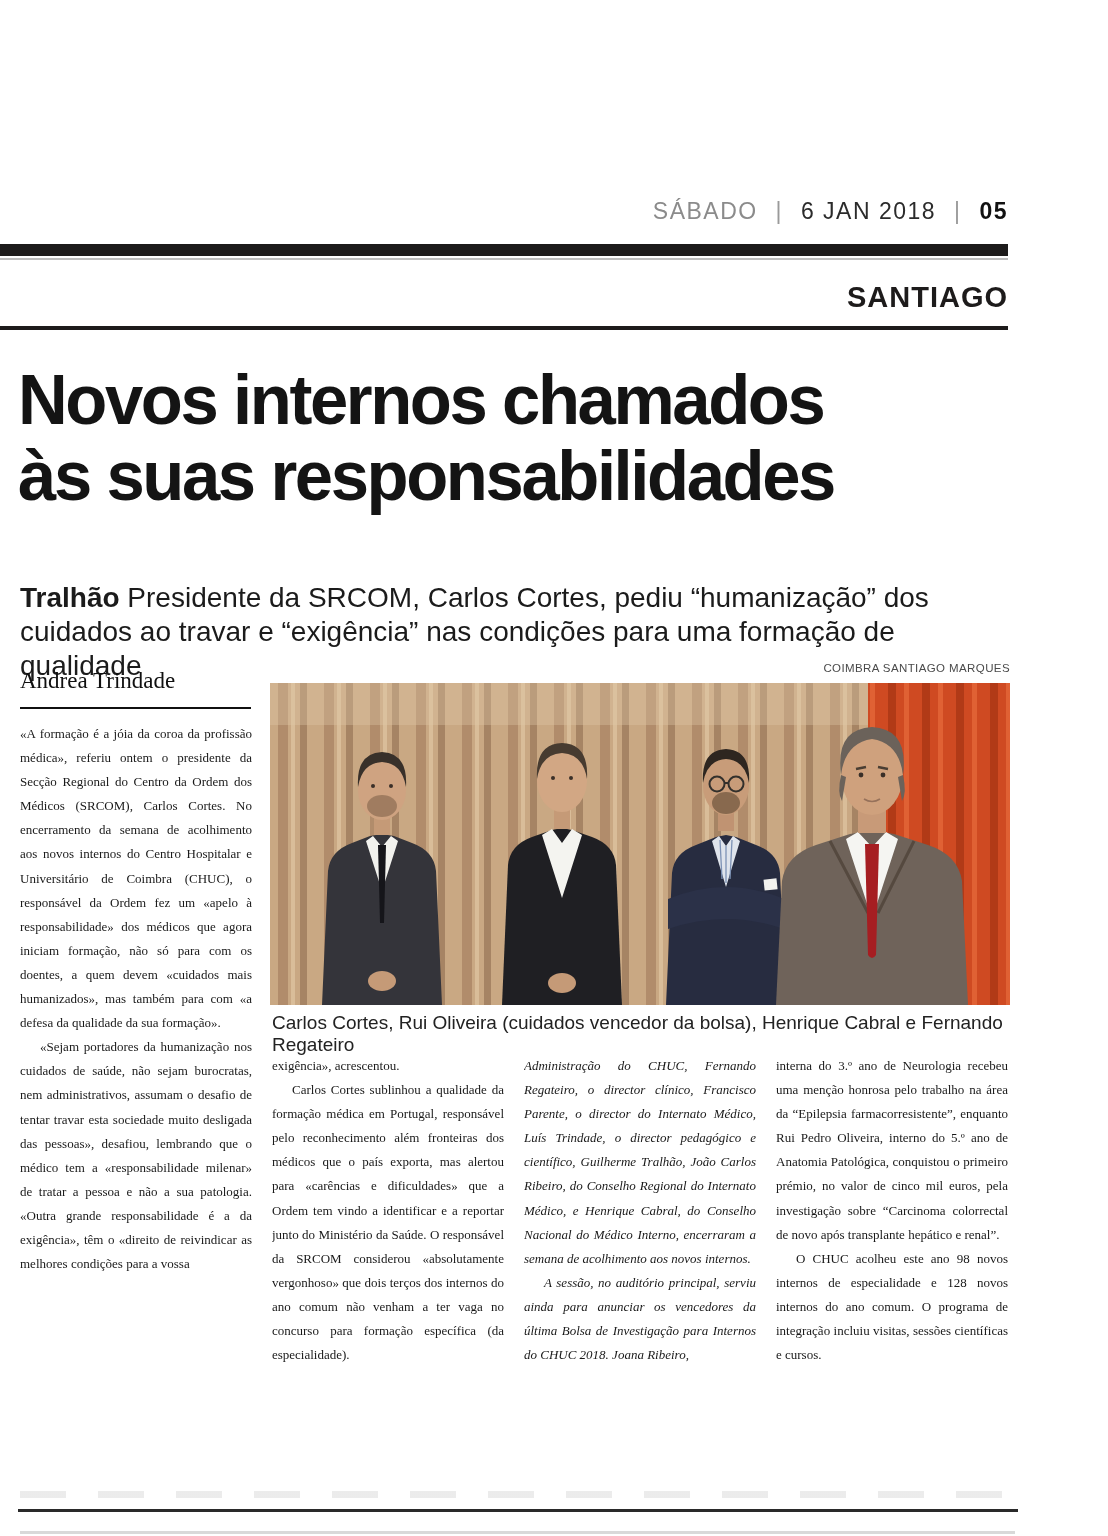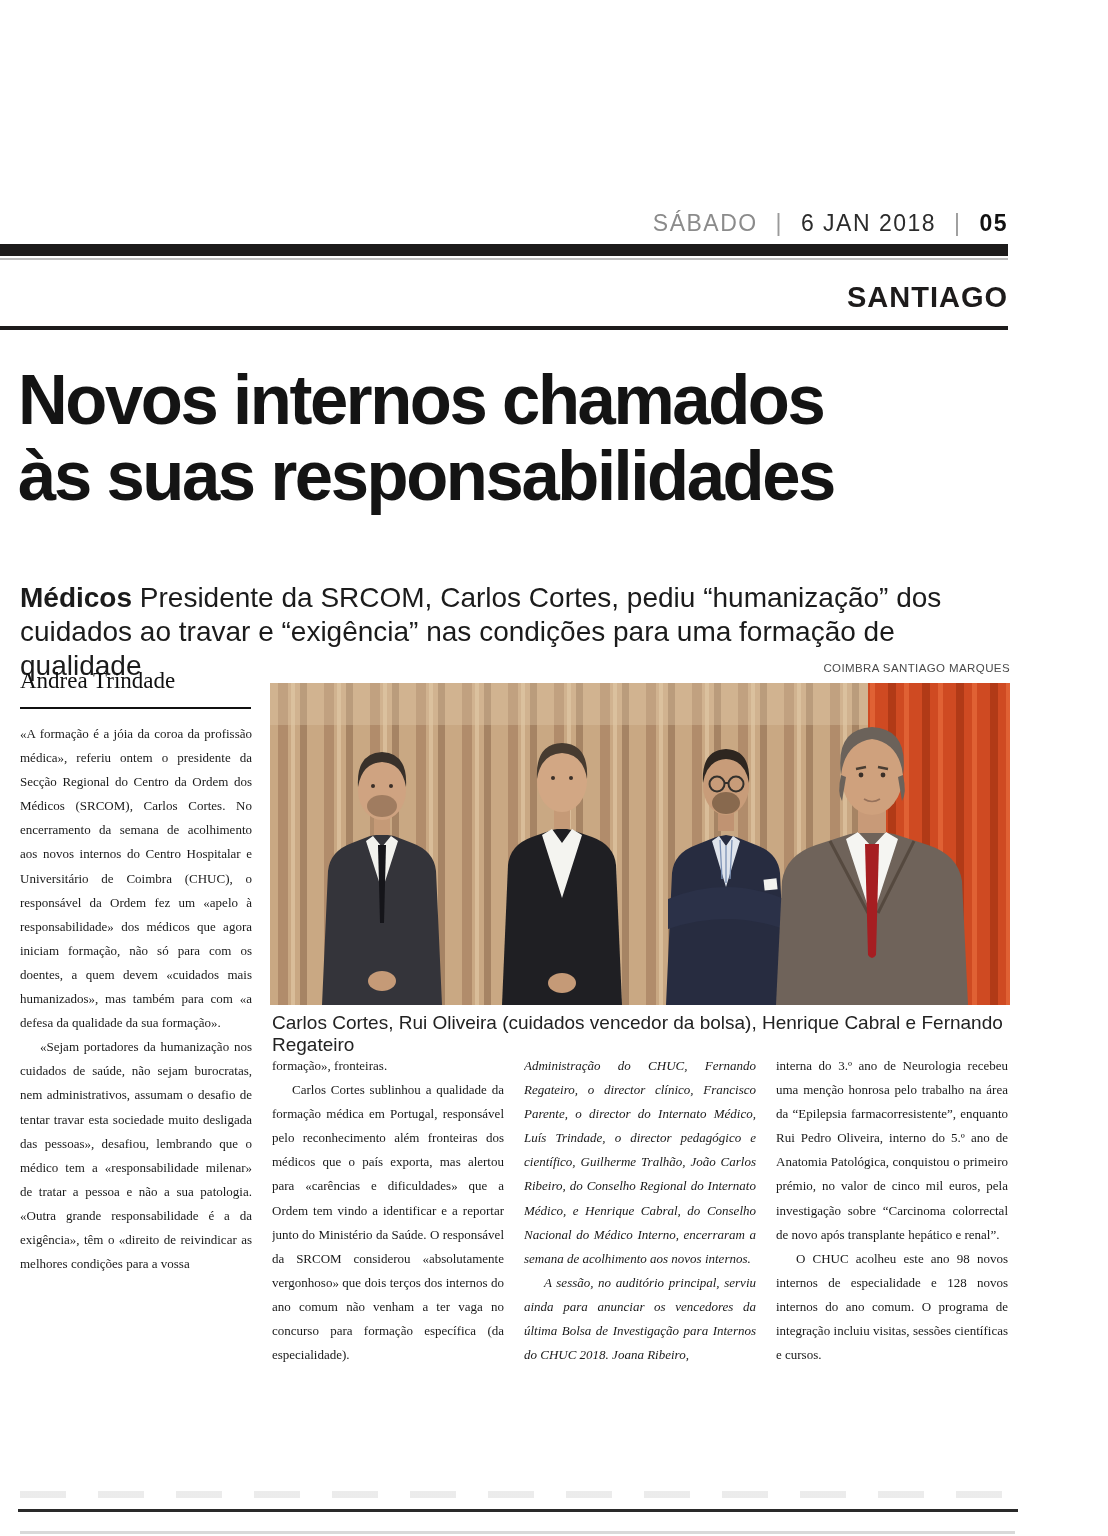--- a/index.html
+++ b/index.html
@@ -4,21 +4,21 @@
 <style>
   html,body{margin:0;padding:0;}
   body{
     width:1108px;height:1536px;position:relative;background:#ffffff;
     font-family:"Liberation Sans", sans-serif;color:#1b1b1b;overflow:hidden;
   }
   .abs{position:absolute;}
 
   
   .masthead{top:198px;left:20px;width:988px;text-align:right;
-    font-size:23px;letter-spacing:1.5px;color:#2b2b2b;margin-top:12px;}
+    font-size:23px;letter-spacing:1.5px;color:#2b2b2b;}
   .mh-day{color:#8b8b8b;}
   .mh-sep{color:#9a9a9a;margin:0 10px;font-weight:400;}
   .mh-page{font-weight:bold;color:#111;}
 
   .black-bar{top:244px;left:0;width:1008px;height:12px;background:#1d1b1b;}
   .black-bar-shadow{top:258px;left:0;width:1008px;height:2px;background:#bdbdbd;}
 
   .section-label{top:281px;left:20px;width:988px;text-align:right;
     font-weight:bold;font-size:29px;letter-spacing:1px;color:#1d1b1b;}
   .section-rule{top:326px;left:0;width:1008px;height:4px;background:#1d1b1b;}
@@ -73,21 +73,21 @@
 
 <div class="abs section-label">SANTIAGO</div>
 <div class="abs section-rule"></div>
 
 <div class="abs headline">
   <div>Novos internos chamados</div>
   <div>às suas responsabilidades</div>
 </div>
 
 <div class="abs lede">
-  <span class="kicker">Médicos</span><span> Presidente da SRCOM, Carlos Cortes, pediu “humanização” dos cuidados ao travar e “exigência” nas condições para uma formação de qualidade</span>
+  <span class="kicker">Tralhão</span><span> Presidente da SRCOM, Carlos Cortes, pediu “humanização” dos cuidados ao travar e “exigência” nas condições para uma formação de qualidade</span>
 </div>
 
 <div class="abs byline">Andrea Trindade</div>
 <div class="abs byline-rule"></div>
 
 <div class="abs photo-credit">COIMBRA SANTIAGO MARQUES</div>
 
 <div class="abs photo">
   <svg viewBox="0 0 740 322" preserveAspectRatio="none">
     <defs>
@@ -171,21 +171,21 @@
 </div>
 
 <div class="abs caption">Carlos Cortes, Rui Oliveira (cuidados vencedor da bolsa), Henrique Cabral e Fernando Regateiro</div>
 
 <div class="col" id="col1">
   <p>«A formação é a jóia da coroa da profissão médica», referiu ontem o presidente da Secção Regional do Centro da Ordem dos Médicos (SRCOM), Carlos Cortes. No encerramento da semana de acolhimento aos novos internos do Centro Hospitalar e Universitário de Coimbra (CHUC), o responsável da Ordem fez um «apelo à responsabilidade» dos médicos que agora iniciam formação, não só para com os doentes, a quem devem «cuidados mais humanizados», mas também para com «a defesa da qualidade da sua formação».</p>
   <p class="ind">«Sejam portadores da humanização nos cuidados de saúde, não sejam burocratas, nem administrativos, assumam o desafio de tentar travar esta sociedade muito desligada das pessoas», desafiou, lembrando que o médico tem a «responsabilidade milenar» de tratar a pessoa e não a sua patologia. «Outra grande responsabilidade é a da exigência», têm o «direito de reivindicar as melhores condições para a vossa</p>
 </div>
 
 <div class="col" id="col2">
-  <p>formação», fronteiras.</p>
+  <p>exigência», acrescentou.</p>
   <p class="ind">Carlos Cortes sublinhou a qualidade da formação médica em Portugal, responsável pelo reconhecimento além fronteiras dos médicos que o país exporta, mas alertou para «carências e dificuldades» que a Ordem tem vindo a identificar e a reportar junto do Ministério da Saúde. O responsável da SRCOM considerou «absolutamente vergonhoso» que dois terços dos internos do ano comum não venham a ter vaga no concurso para formação específica (da especialidade).</p>
 
 </div>
 
 <div class="col" id="col3">
   <p>Administração do CHUC, Fernando Regateiro, o director clínico, Francisco Parente, o director do Internato Médico, Luís Trindade, o director pedagógico e científico, Guilherme Tralhão, João Carlos Ribeiro, do Conselho Regional do Internato Médico, e Henrique Cabral, do Conselho Nacional do Médico Interno, encerraram a semana de acolhimento aos novos internos.</p>
   <p class="ind">A sessão, no auditório principal, serviu ainda para anunciar os vencedores da última Bolsa de Investigação para Internos do CHUC 2018. Joana Ribeiro,</p>
 </div>
 
 <div class="col" id="col4">

